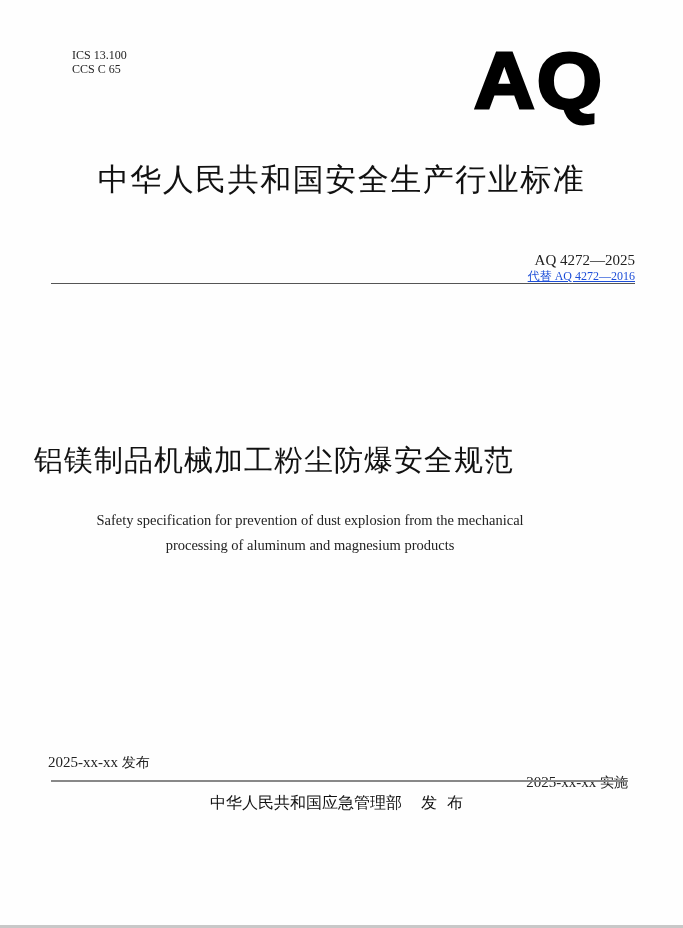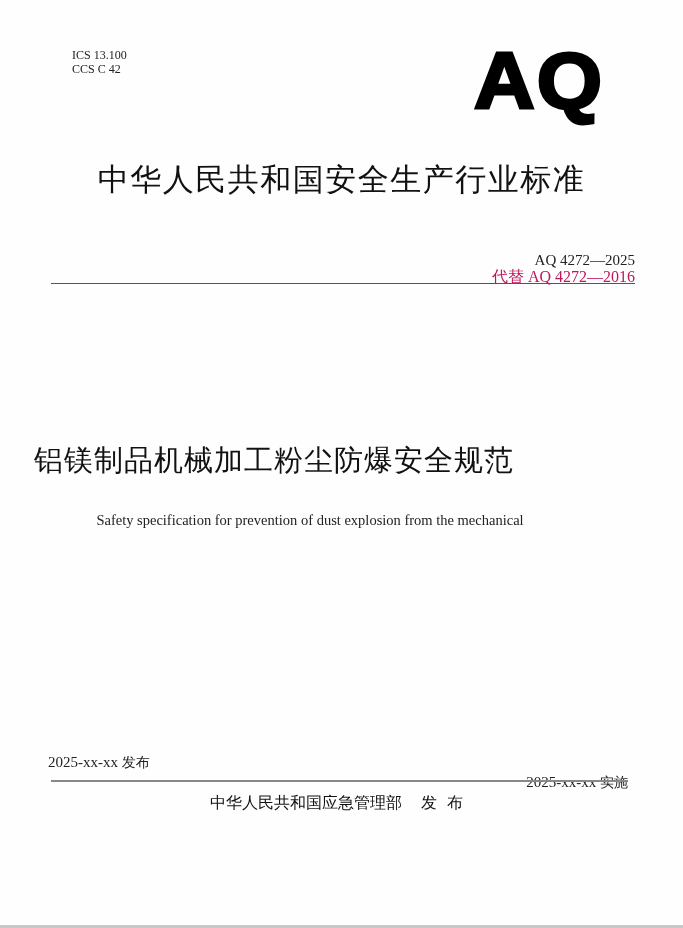--- a/index.html
+++ b/index.html
@@ -61,23 +61,23 @@
       text-align: right;
       font-family: "Liberation Serif", serif;
       margin-top: 24px;
     }
     .std-number .num {
       font-size: 15px;
       line-height: 18px;
       color: #222;
     }
     .std-number .replaces {
-      font-size: 16px;
+      font-size: 12px;
       line-height: 15px;
-      color: #be185d;
+      color: #1d4ed8;
       text-decoration: underline;
     }
 
     .rule-top {
       left: 51px;
       top: 283px;
       width: 584px;
       height: 1px;
       background: #555;
     }
@@ -145,38 +145,39 @@
       width: 683px;
       height: 3px;
       background: #c8c8c8;
     }
   </style>
 </head>
 <body>
 
 <div class="abs classification">
   <div>ICS 13.100</div>
-  <div>CCS C 42</div>
+  <div>CCS C 65</div>
 </div>
 
 <div class="abs logo">AQ</div>
 
 <div class="abs std-title">中华人民共和国安全生产行业标准</div>
 
 <div class="abs std-number">
   <div class="num">AQ 4272—2025</div>
   <div class="replaces">代替 AQ 4272—2016</div>
 </div>
 
 <div class="abs rule-top"></div>
 
 <div class="abs cn-title">铝镁制品机械加工粉尘防爆安全规范</div>
 
 <div class="abs en-title">
   <div>Safety specification for prevention of dust explosion from the mechanical</div>
+  <div>processing of aluminum and magnesium products</div>
 </div>
 
 <div class="abs dates">
   <div class="date-issue">
     <span>2025-xx-xx</span>
     <span class="cn">发布</span>
   </div>
   <div class="date-impl">
     <span>2025-xx-xx</span>
     <span class="cn">实施</span>

